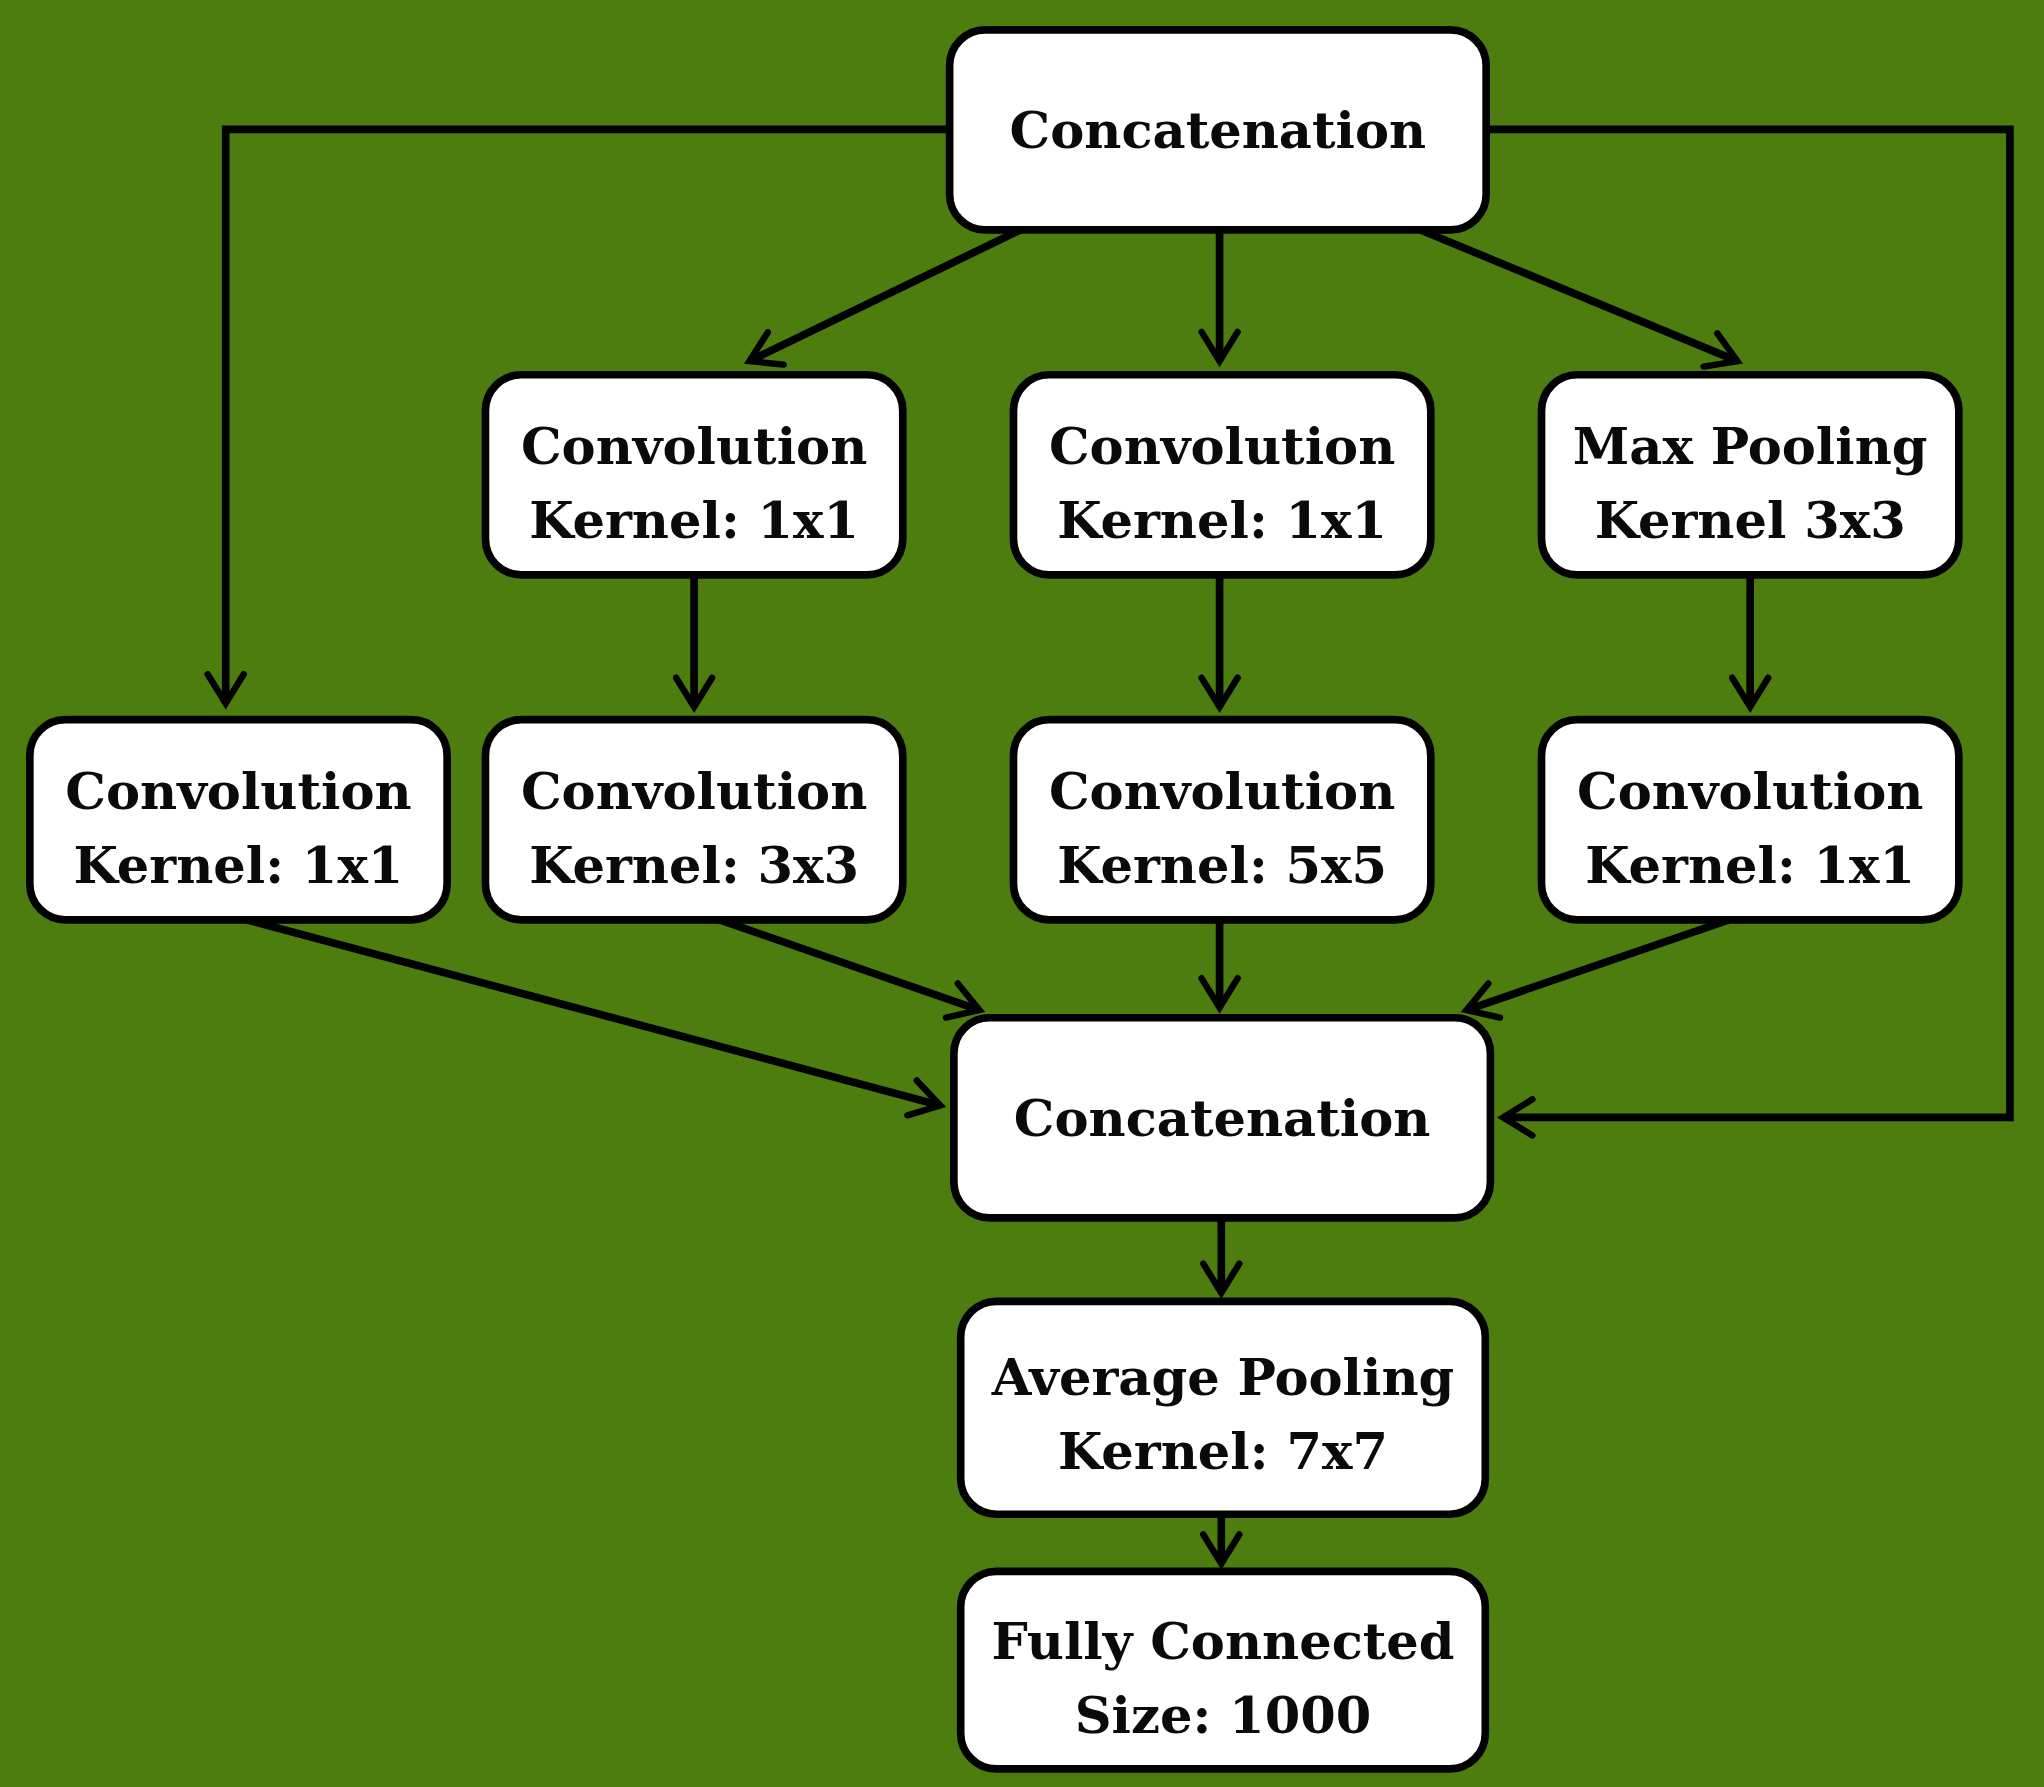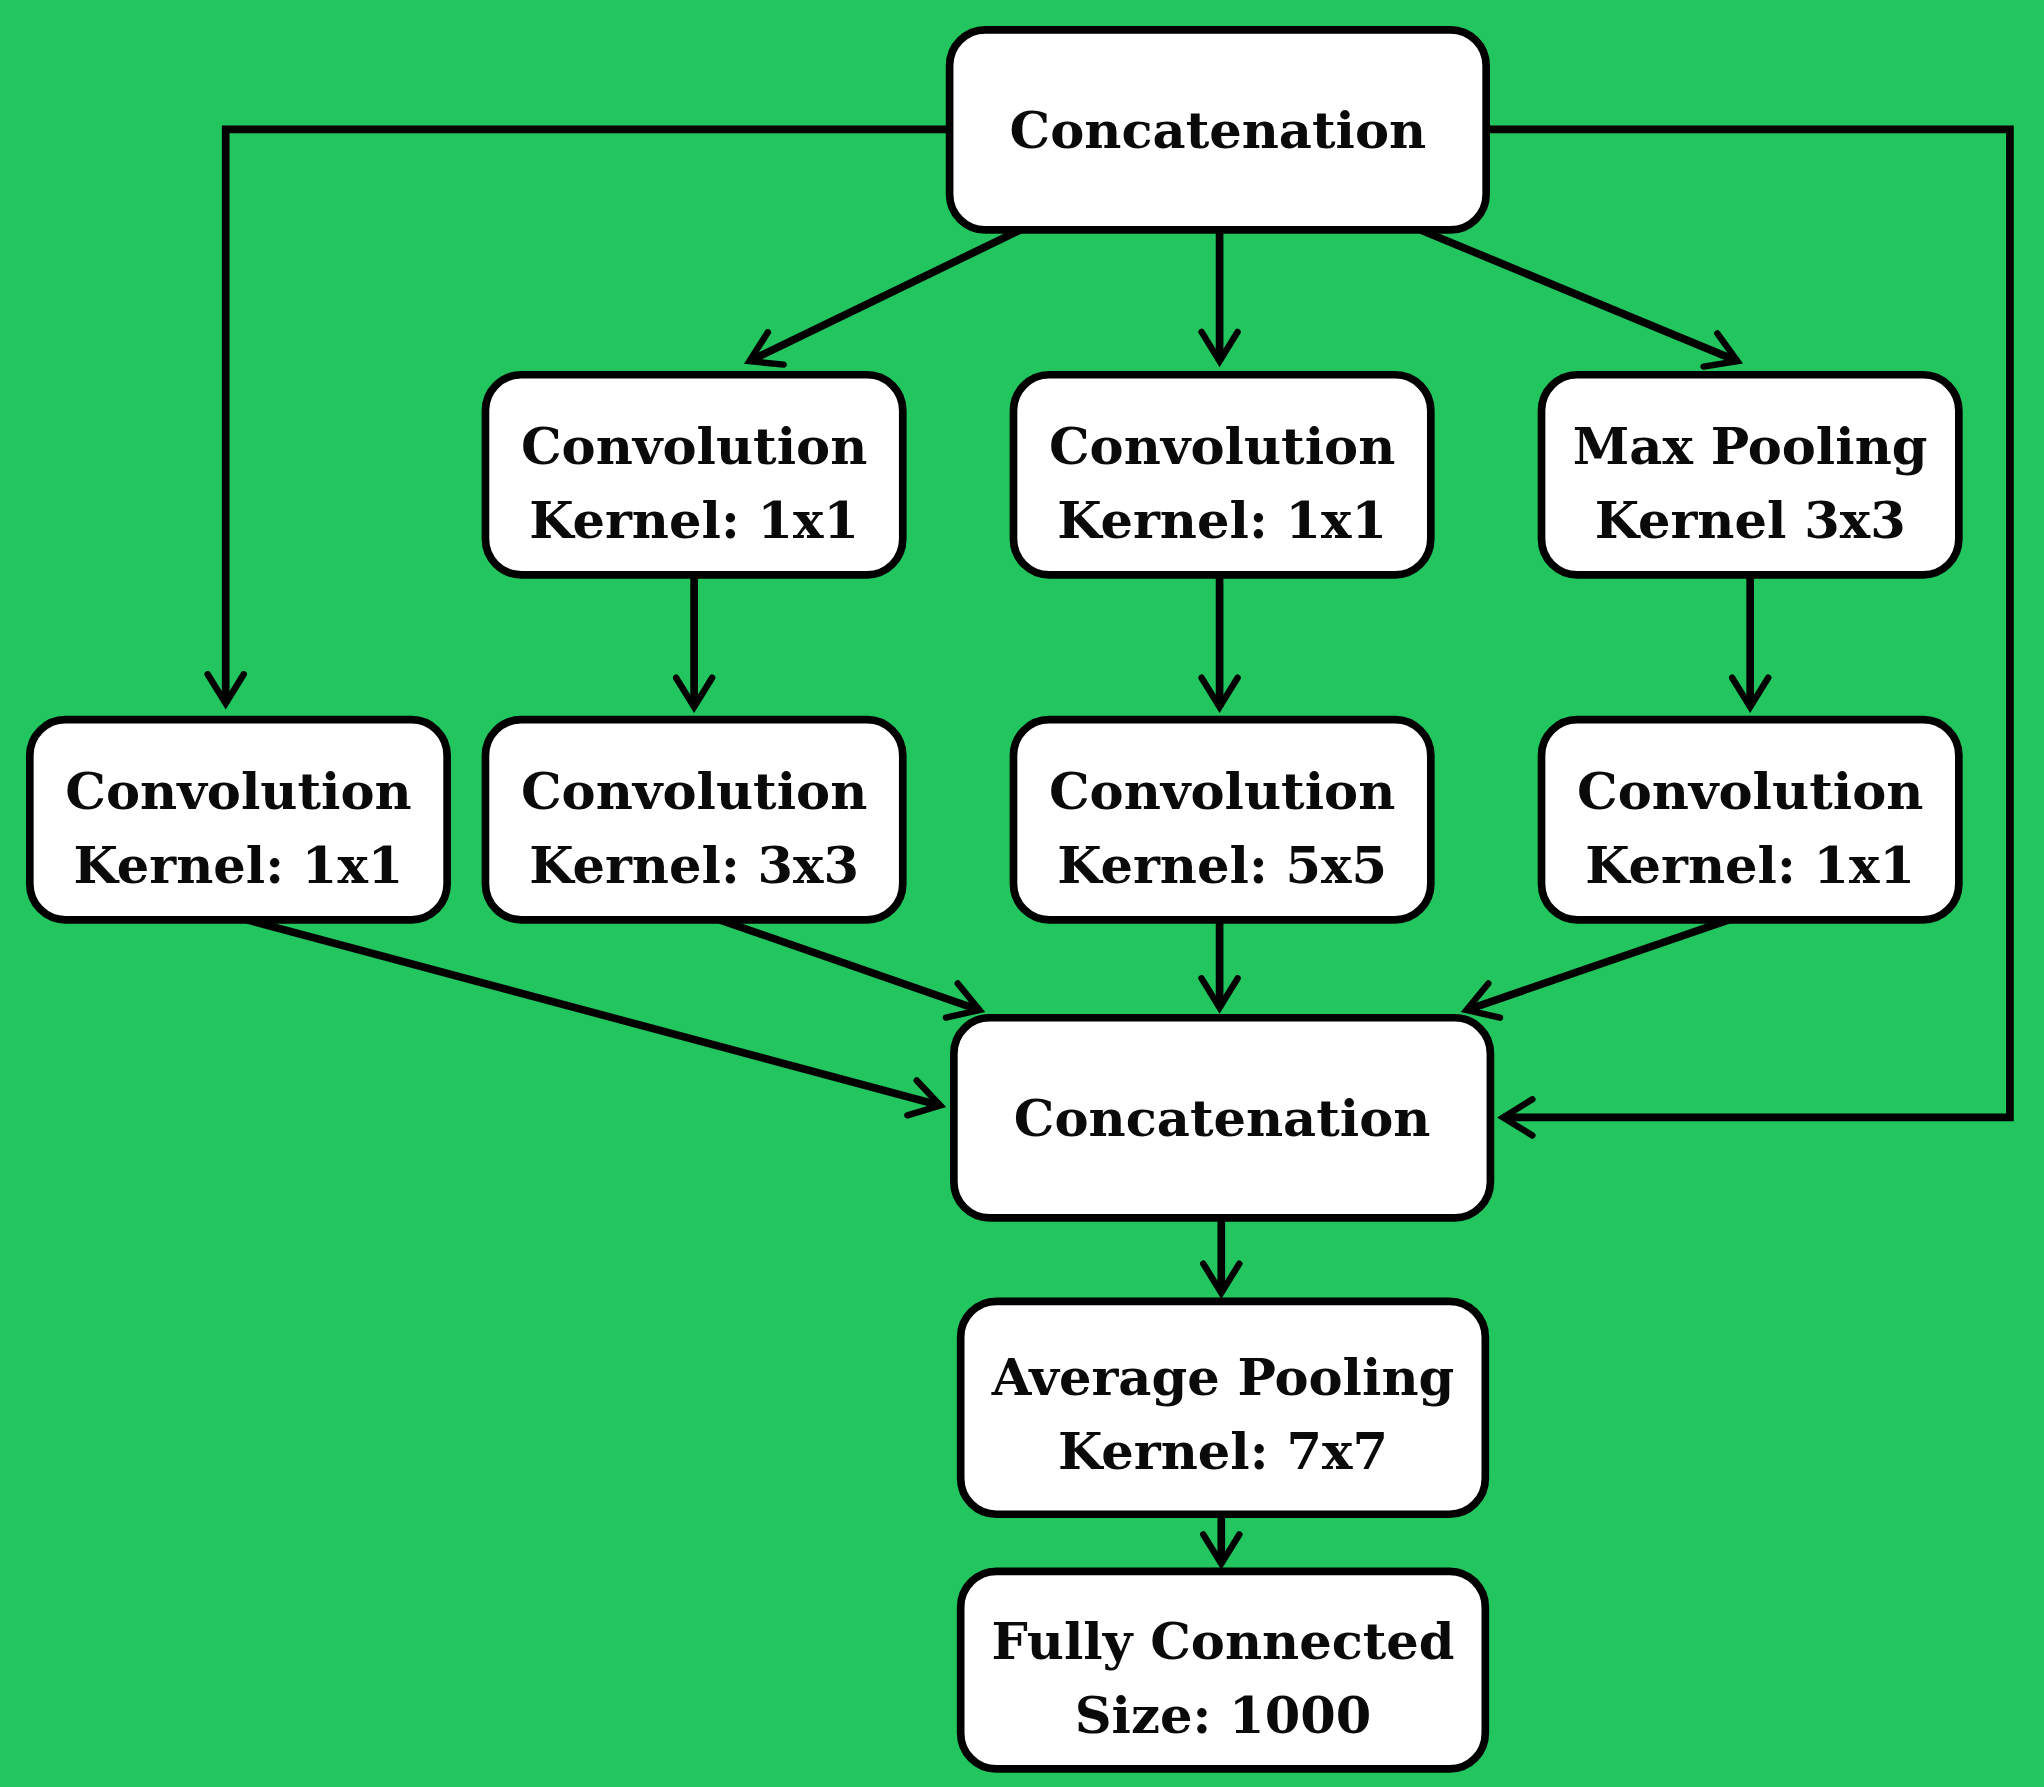--- a/index.html
+++ b/index.html
@@ -4,21 +4,21 @@
 <style>
   html, body {
     margin: 0;
     padding: 0;
     background: #ffffff;
   }
   .canvas {
     width: 100%;
     max-width: 2044px;
     margin: 0 auto;
-    background: #22c55e;
+    background: #4d7c0f;
   }
   svg {
     display: block;
     width: 100%;
     height: auto;
   }
   .node rect {
     fill: #ffffff;
     stroke: #000000;
     stroke-width: 9;

